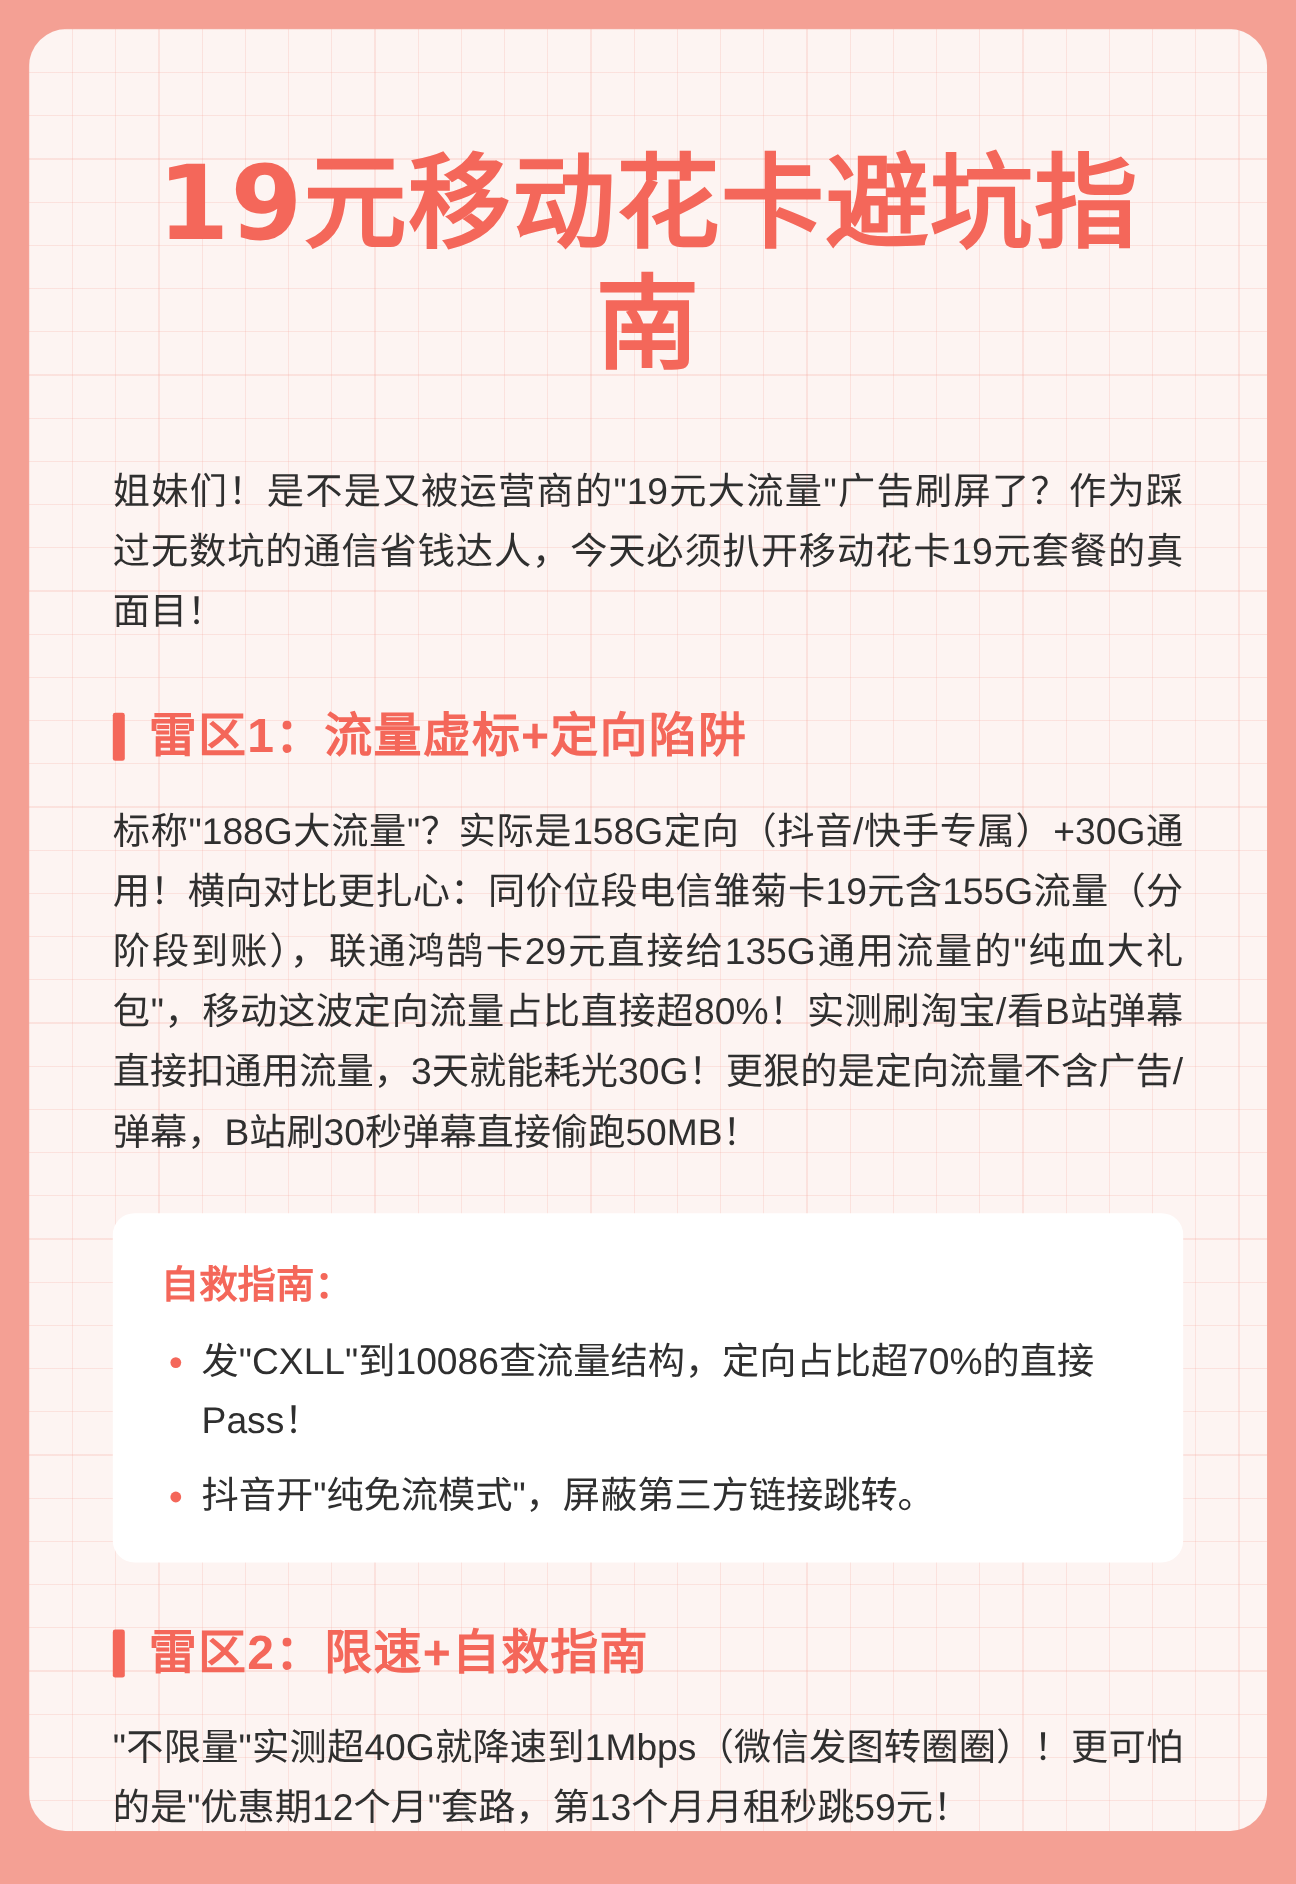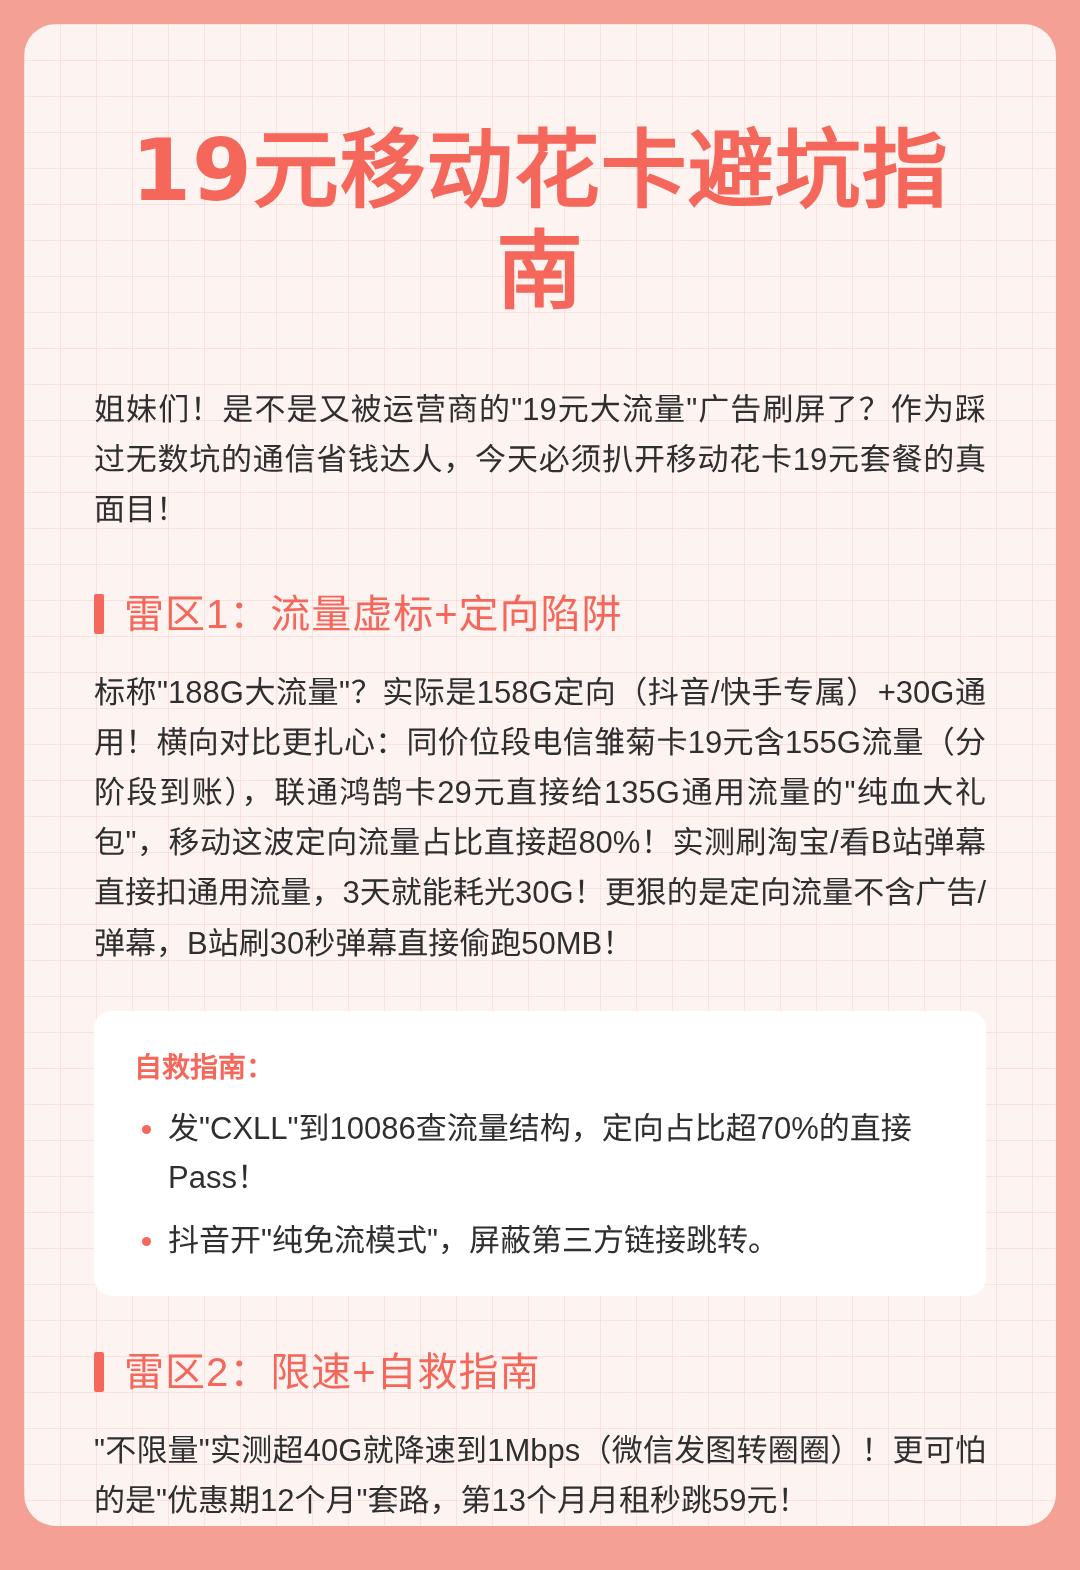--- a/index.html
+++ b/index.html
@@ -55,40 +55,40 @@
   .bar {
     width: 10px;
     height: 40px;
     background: #f4675a;
     border-radius: 2px;
     margin-right: 20px;
     flex: 0 0 auto;
   }
   .section-title {
     font-size: 40px;
-    font-weight: 400;
+    font-weight: 700;
     color: #f4675a;
     line-height: 1.2;
     letter-spacing: 1px;
   }
   .body-text {
     font-size: 31px;
     line-height: 1.62;
     color: #2f2f2f;
     margin: 0 0 42px 0;
     text-align: justify;
   }
   .callout {
     background: #fff;
     border-radius: 18px;
     padding: 34px 40px 30px 40px;
     margin: 0 0 52px 0;
   }
   .callout-title {
-    font-size: 28px;
+    font-size: 32px;
     font-weight: 700;
     color: #f4675a;
     margin: 0 0 20px 0;
   }
   .callout ul {
     margin: 0;
     padding: 0 0 0 34px;
     list-style: none;
   }
   .callout li {

